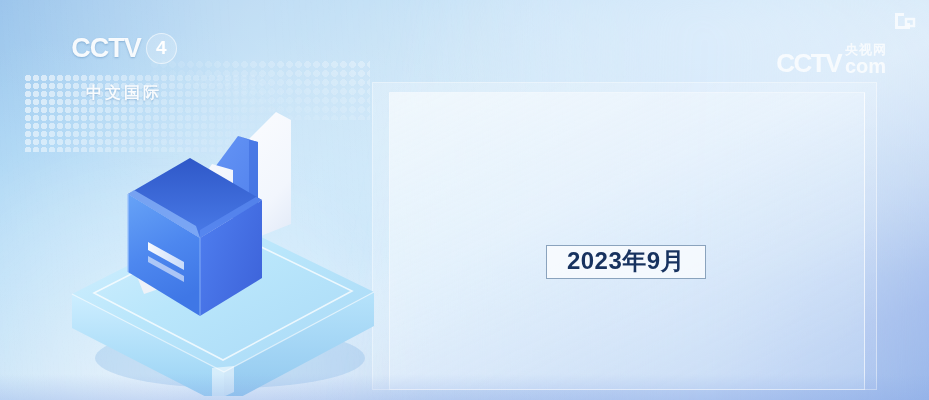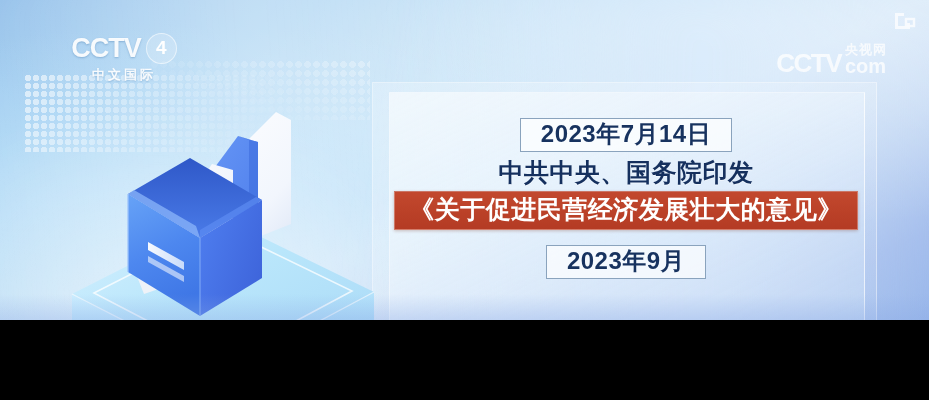--- a/index.html
+++ b/index.html
@@ -3,21 +3,21 @@
 <meta charset="utf-8">
 <style>
   html, body {
     margin: 0;
     padding: 0;
     background: #000;
   }
   #screen {
     position: relative;
     width: 929px;
-    height: 320px;
+    height: 400px;
     overflow: hidden;
     font-family: "Liberation Sans", "DejaVu Sans", sans-serif;
     background:
       radial-gradient(120% 95% at 78% 8%, rgba(255,255,255,0.55) 0%, rgba(255,255,255,0.18) 38%, rgba(255,255,255,0) 66%),
       radial-gradient(85% 75% at 22% 62%, rgba(186,226,252,0.75) 0%, rgba(186,226,252,0.20) 48%, rgba(186,226,252,0) 72%),
       linear-gradient(156deg, #8ebde9 0%, #9ecdf0 20%, #b9dcf4 40%, #cfe4f7 56%, #bcd2f1 72%, #9db7ea 88%, #8fafe7 100%);
   }
 
   
   .sweep {
@@ -99,22 +99,22 @@
     border-radius: 50%;
     background: rgba(255,255,255,0.20);
     border: 1.5px solid rgba(255,255,255,0.55);
     color: #ffffff;
     font-size: 19px;
     font-weight: 700;
     line-height: 27px;
     text-align: center;
   }
   .bug-sub {
-    margin-top: 3px;
-    font-size: 13px;
+    margin-top: 20px;
+    font-size: 16px;
     font-weight: 700;
     letter-spacing: 3px;
     color: rgba(255,255,255,0.92);
     text-shadow: 0 1px 2px rgba(80,130,180,0.4);
   }
 
   
   .wm {
     position: absolute;
     right: 42px; top: 43px;
@@ -340,24 +340,19 @@
     <path d="M66 98 L72 94 L134 130 L138 142 Z" fill="#8bb6fa" opacity="0.75"></path>
     <path d="M200 104 L194 101 L138 134 L138 142 Z" fill="#5c8bf2" opacity="0.7"></path>
 
     <path d="M86 146 L122 166 L122 174 L86 154 Z" fill="url(#handleG)" opacity="0.95"></path>
     <path d="M86 160 L122 180 L122 186 L86 166 Z" fill="#ffffff" opacity="0.55"></path>
 
     <path d="M66 98 L66 176" fill="none" stroke="#9cc3fb" stroke-width="1.6" opacity="0.8"></path>
     <path d="M138 142 L138 220" fill="none" stroke="#8fb8fa" stroke-width="1.4" opacity="0.6"></path>
   </svg>
 
-  <div class="tblock tblock-1">
-    <div class="date-chip">2023年7月14日</div>
-    <div class="sub-line">中共中央、国务院印发</div>
-    <div class="red-bar">《关于促进民营经济发展壮大的意见》</div>
-  </div>
 
   <div class="tblock tblock-2">
     <div class="date-chip">2023年9月</div>
   </div>
 
   <div class="bottom-fade"></div>
 </div>
 
 </body></html>

